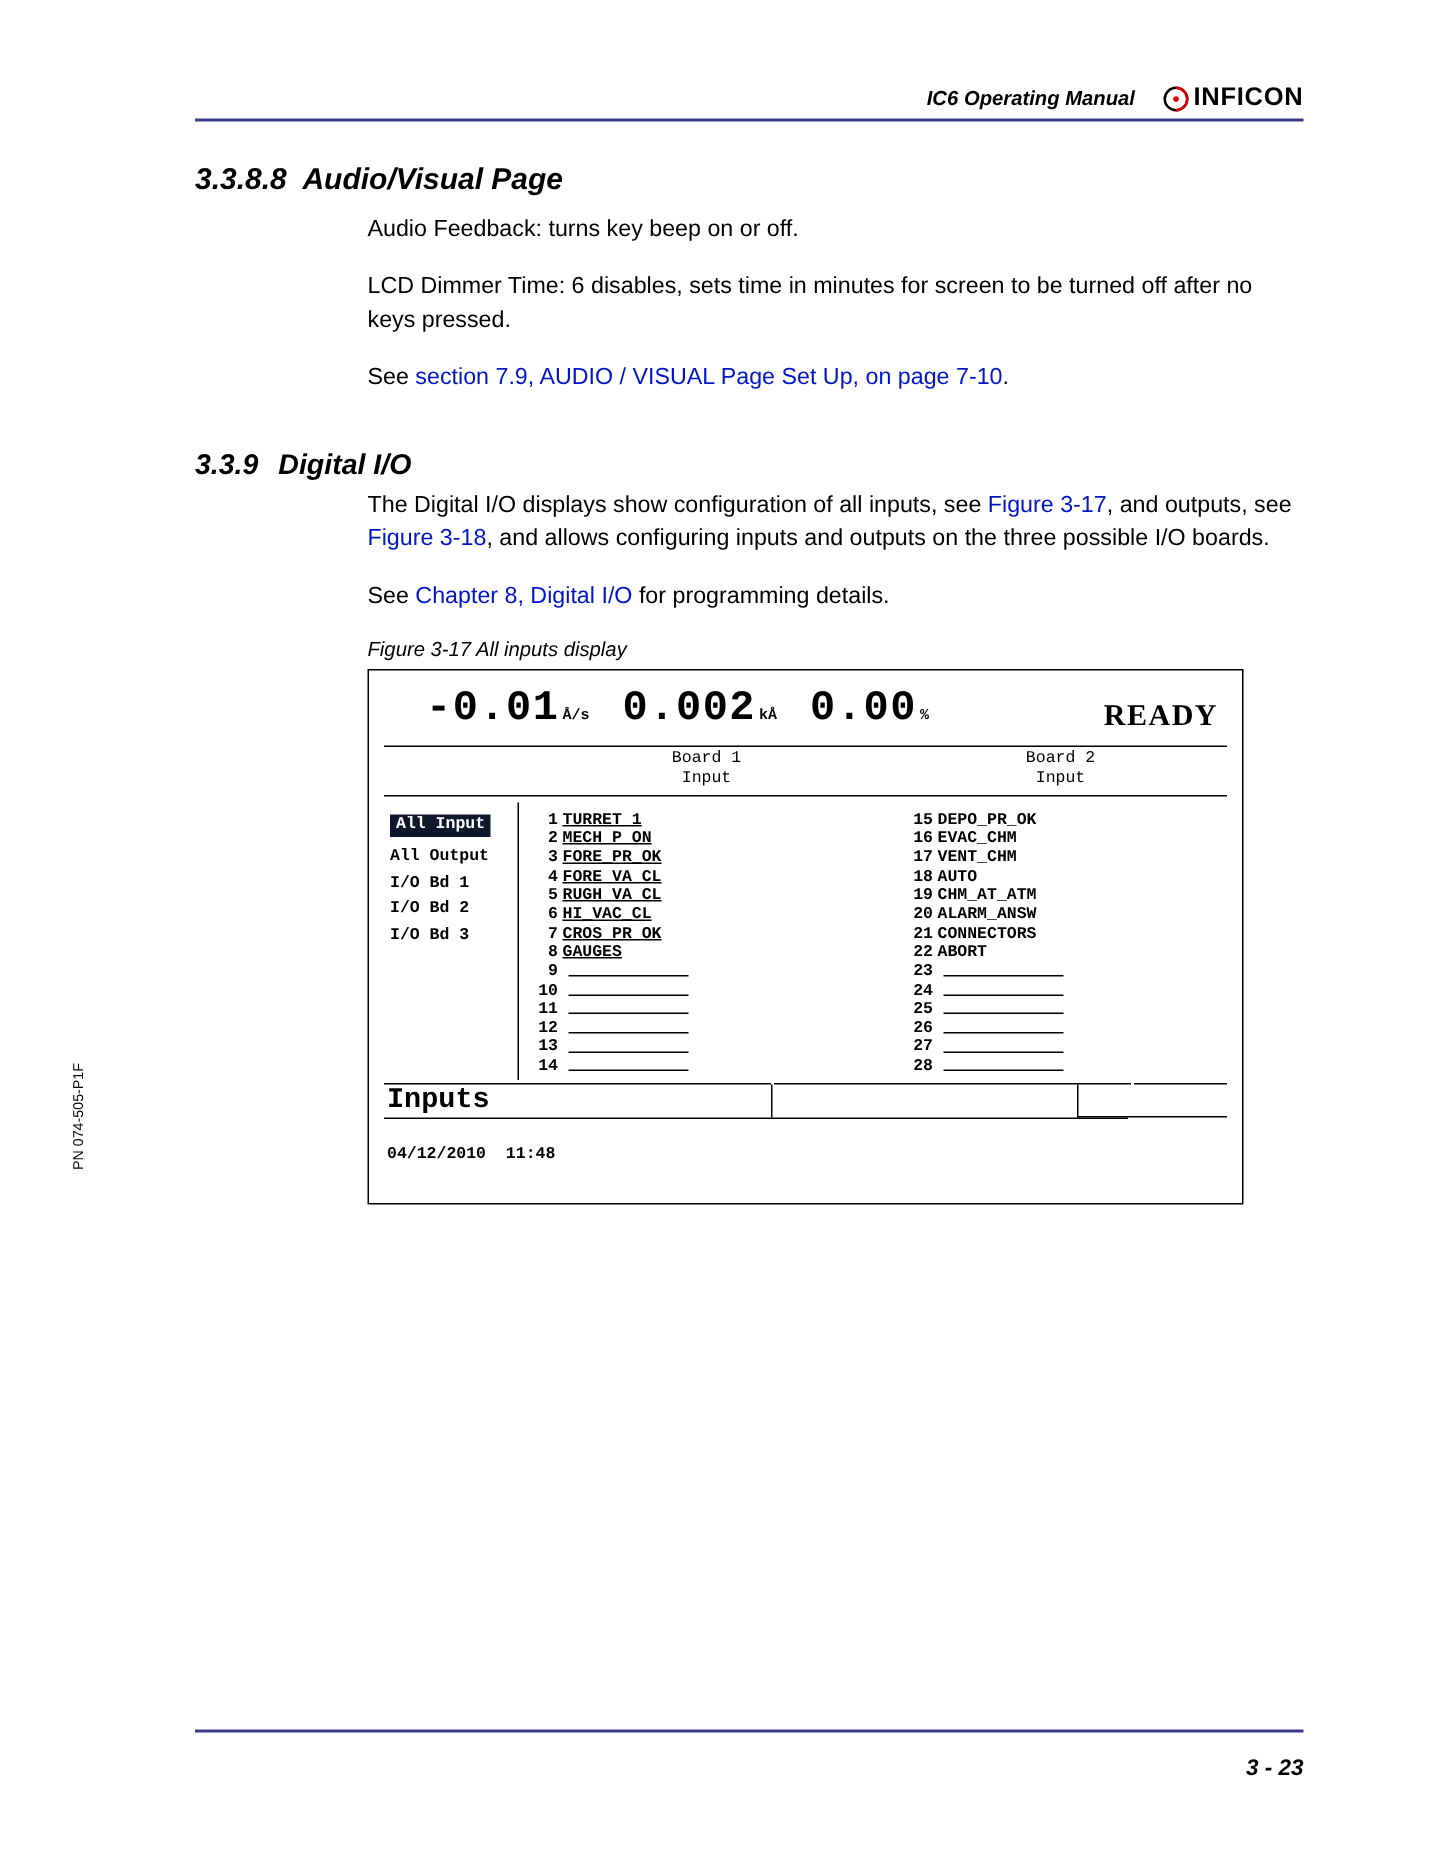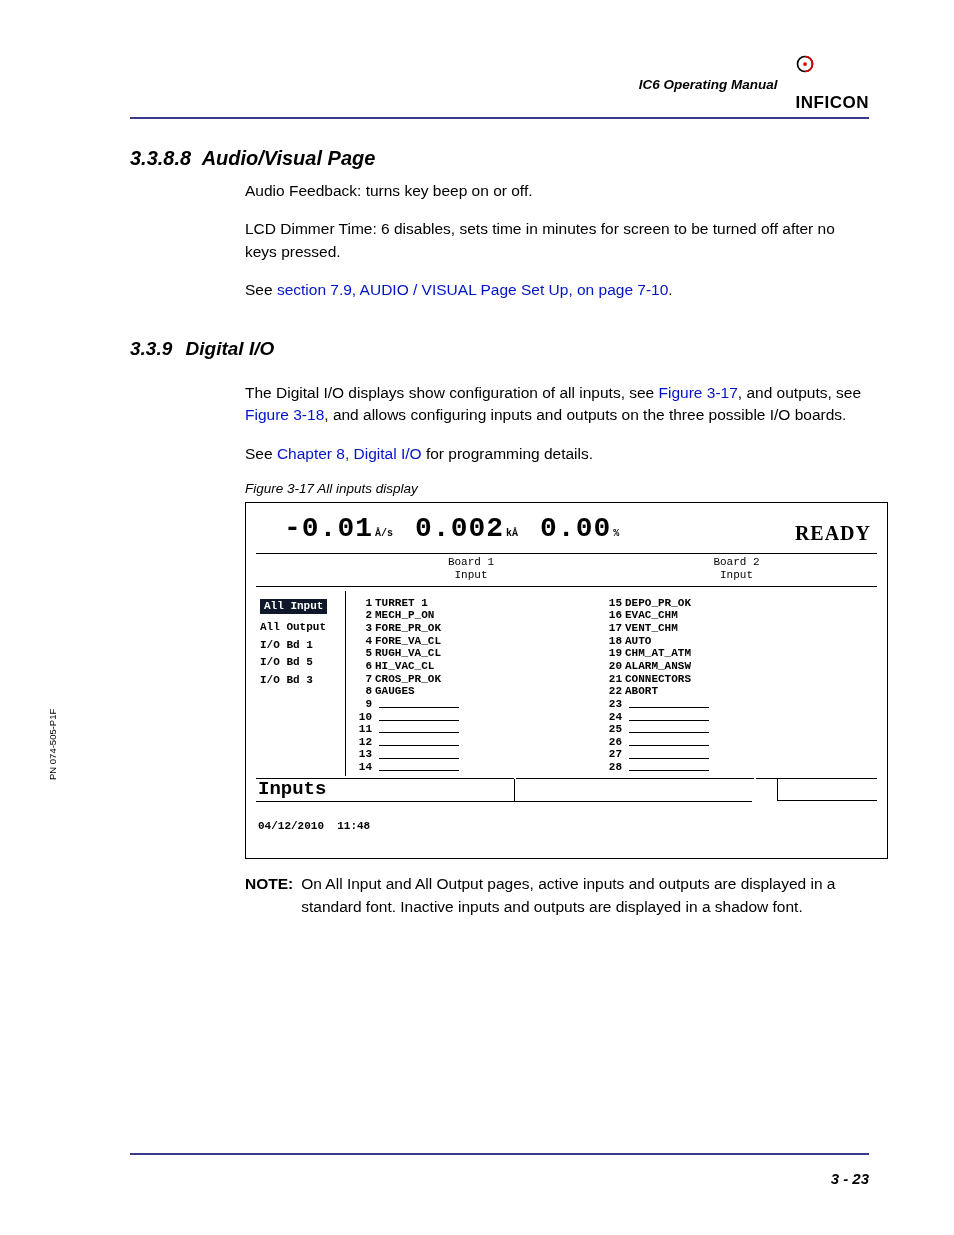--- a/index.html
+++ b/index.html
@@ -23,23 +23,22 @@
     gap: 18px;
     margin-bottom: 4px;
   }
   .manual-title {
     font-style: italic;
     font-weight: bold;
     font-size: 13.5px;
   }
   .logo {
     display: flex;
-    align-items: flex-start;
-    gap: 20px;
-    flex-direction: column;
+    align-items: flex-end;
+    gap: 3px;
   }
   .logo-mark {
     width: 18px; height: 18px;
   }
   .logo-text {
     font-size: 17px;
     font-weight: 600;
     letter-spacing: 0.5px;
   }
   .header-rule {
@@ -81,21 +80,21 @@
     font-size: 15.5px;
     line-height: 1.45;
     margin-left: 115px;
     margin-bottom: 16px;
   }
   .heading-339 {
     font-weight: bold;
     font-style: italic;
     font-size: 19px;
     margin-top: 36px;
-    margin-bottom: 22px;
+    margin-bottom: 4px;
   }
   .link { color: #0014c8; }
   .fig-caption {
     font-style: italic;
     font-size: 13.5px;
     margin-left: 115px;
     margin-top: 8px;
     margin-bottom: 6px;
   }
   .note-block {
@@ -107,21 +106,21 @@
   }
   .note-label {
     font-weight: bold;
     margin-right: 8px;
     white-space: nowrap;
   }
 
   
   .screen {
     margin-left: 115px;
-    width: 643px;
+    width: 584px;
     border: 1px solid #000;
     font-family: "Courier New", Courier, monospace;
     font-size: 12px;
     line-height: 1.15;
     padding: 10px 10px 26px 10px;
   }
   .scr-top {
     display: flex;
     align-items: flex-end;
     justify-content: space-between;
@@ -152,21 +151,21 @@
     font-size: 11px;
   }
   .scr-sidebar div { padding: 2.5px 4px; white-space: nowrap; }
   .scr-sidebar .sel { background: #0f172a; color: #fff; display: inline-block; padding: 1px 4px; margin-bottom: 2px;}
   .scr-col {
     padding: 6px 10px 2px 10px;
     font-weight: bold;
     font-size: 11px;
     white-space: pre;
   }
-  .scr-col1 { width: 250px; }
+  .scr-col1 { width: 250px; text-decoration: underline; }
   .scr-col2 { flex: 1; }
   .blankline {
     display: inline-block;
     width: 80px;
     border-bottom: 1px solid #000;
     vertical-align: middle;
     margin-left: 4px;
     height: 8px;
   }
   .scr-rule-bot { display:flex; margin-top:2px;}
@@ -243,21 +242,21 @@
       <div class="scr-h-left"></div>
       <div class="scr-h-b1"><span>Board 1</span><br><span>Input</span></div>
       <div class="scr-h-b2"><span>Board 2</span><br><span>Input</span></div>
     </div>
     <div class="scr-rule-top"></div>
     <div class="scr-body">
       <div class="scr-sidebar">
         <div><span class="sel">All Input</span></div>
         <div>All Output</div>
         <div>I/O Bd 1</div>
-        <div>I/O Bd 5</div>
+        <div>I/O Bd 2</div>
         <div>I/O Bd 3</div>
       </div>
       <div class="scr-col scr-col1" id="col1"><div><span class="rownum">1</span>TURRET 1</div><div><span class="rownum">2</span>MECH_P_ON</div><div><span class="rownum">3</span>FORE_PR_OK</div><div><span class="rownum">4</span>FORE_VA_CL</div><div><span class="rownum">5</span>RUGH_VA_CL</div><div><span class="rownum">6</span>HI_VAC_CL</div><div><span class="rownum">7</span>CROS_PR_OK</div><div><span class="rownum">8</span>GAUGES</div><div><span class="rownum">9</span><span class="blankline"></span></div><div><span class="rownum">10</span><span class="blankline"></span></div><div><span class="rownum">11</span><span class="blankline"></span></div><div><span class="rownum">12</span><span class="blankline"></span></div><div><span class="rownum">13</span><span class="blankline"></span></div><div><span class="rownum">14</span><span class="blankline"></span></div></div>
       <div class="scr-col scr-col2" id="col2"><div><span class="rownum">15</span>DEPO_PR_OK</div><div><span class="rownum">16</span>EVAC_CHM</div><div><span class="rownum">17</span>VENT_CHM</div><div><span class="rownum">18</span>AUTO</div><div><span class="rownum">19</span>CHM_AT_ATM</div><div><span class="rownum">20</span>ALARM_ANSW</div><div><span class="rownum">21</span>CONNECTORS</div><div><span class="rownum">22</span>ABORT</div><div><span class="rownum">23</span><span class="blankline"></span></div><div><span class="rownum">24</span><span class="blankline"></span></div><div><span class="rownum">25</span><span class="blankline"></span></div><div><span class="rownum">26</span><span class="blankline"></span></div><div><span class="rownum">27</span><span class="blankline"></span></div><div><span class="rownum">28</span><span class="blankline"></span></div></div>
     </div>
     <div class="scr-rule-bot">
         <div class="seg seg1"></div>
         <div style="width:2px"></div>
         <div class="seg seg2"></div>
         <div style="width:2px"></div>
@@ -268,22 +267,18 @@
       <div style="border-left:1px solid #000;height:22px;"></div>
       <div style="flex:1"></div>
       <div style="border-left:1px solid #000;height:22px;width:100px;border-bottom:1px solid #000;"></div>
     </div>
     <div style="border-top:1px solid #000;width:496px;"></div>
     <div class="scr-date">
       <span>04/12/2010</span>&nbsp;&nbsp;<span>11:48</span>
     </div>
   </div>
 
-  <div class="note-block">
-    <span class="note-label">NOTE:</span>
-    <span>On All Input and All Output pages, active inputs and outputs are displayed in a standard font. Inactive inputs and outputs are displayed in a shadow font.</span>
-  </div>
 
   <hr class="footer-rule">
   <div class="page-num">3 - 23</div>
 </div>
 
 <div class="side-pn">PN 074-505-P1F</div>
 
 </body></html>

